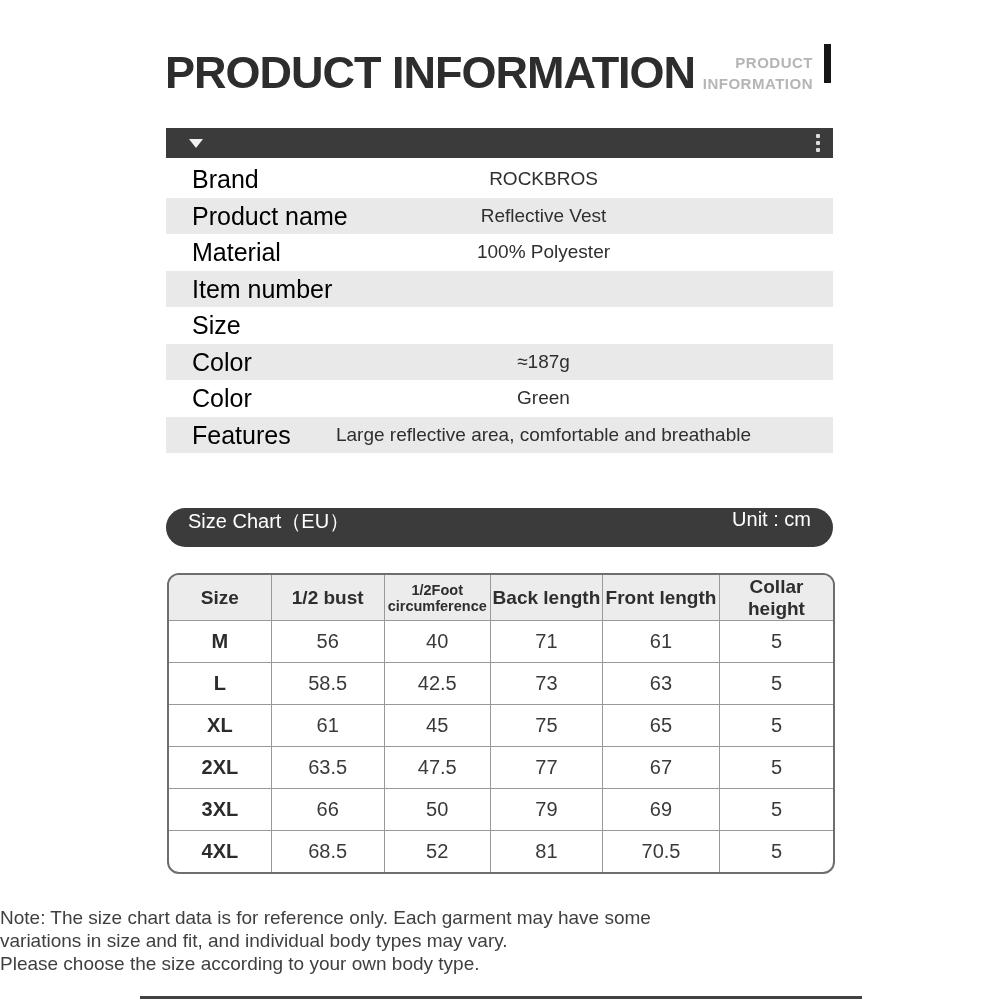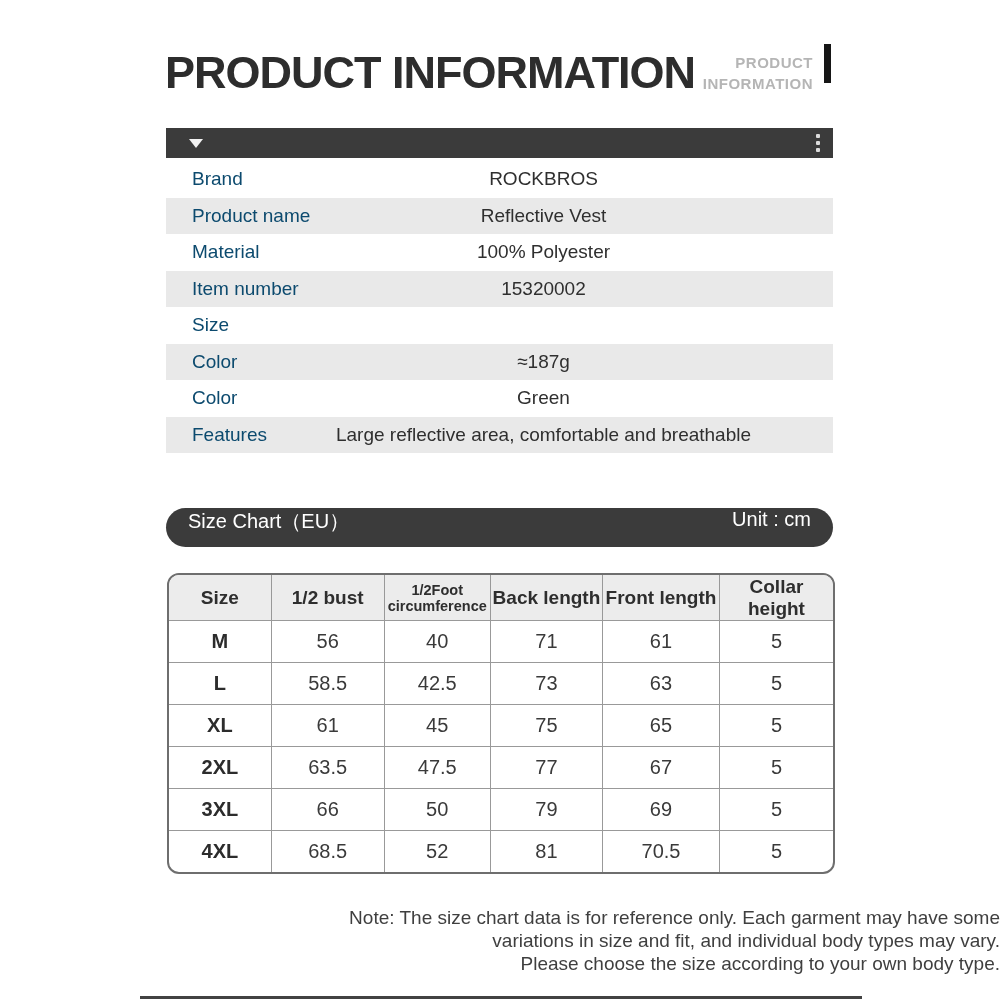--- a/index.html
+++ b/index.html
@@ -38,21 +38,21 @@
     border-top:9px solid #f2f2f2;
   }
   .kebab { display:flex; flex-direction:column; gap:3px; }
   .kebab span { width:4px; height:4px; background:#dcdcdc; border-radius:1px; }
 
   .attr-rows { position:absolute; left:166px; top:161px; width:667px; }
   .attr-row { position:relative; height:36.5px; }
   .attr-row.alt { background:#e9e9e9; }
   .attr-label {
     position:absolute; left:26px; top:50%; transform:translateY(-50%);
-    font-size:19px; color:#0c4a6e; white-space:nowrap;
+    font-size:25px; color:#000000; white-space:nowrap;
   }
   .attr-value {
     position:absolute; left:88px; right:0; top:50%; transform:translateY(-50%);
     text-align:center; font-size:19px; color:#2f2f2f; white-space:nowrap;
   }
 
   .pill {
     position:absolute; left:166px; top:508px; width:667px; height:39px;
     background:#3b3b3b; border-radius:20px; box-sizing:border-box;
     display:flex; justify-content:space-between;
@@ -72,21 +72,21 @@
   }
   .size-table thead th.two-line { font-size:14.5px; line-height:16px; }
   .size-table td {
     height:41px; font-size:20px; color:#3a3a3a;
     border-top:1px solid #999999; font-weight:400;
   }
   .size-table th + th, .size-table td + td { border-left:1px solid #999999; }
   .size-table td.size-cell { font-weight:700; color:#2c2c2c; }
 
   .note {
-    position:absolute; top:906px; left:0; width:1000px; text-align:right;
+    position:absolute; top:906px; left:0; width:1000px; text-align:left;
     font-size:19px; line-height:23px; color:#3f3f3f;
   }
 
   .bottom-divider {
     position:absolute; top:996px; left:140px; width:722px; height:3px;
     background:#424242;
   }
 </style>
 </head>
 <body>
@@ -116,21 +116,20 @@
     <div class="attr-row alt">
       <span class="attr-label">Product name</span>
       <span class="attr-value">Reflective Vest</span>
     </div>
     <div class="attr-row">
       <span class="attr-label">Material</span>
       <span class="attr-value">100% Polyester</span>
     </div>
     <div class="attr-row alt">
       <span class="attr-label">Item number</span>
-      <span class="attr-value">15320002</span>
     </div>
     <div class="attr-row">
       <span class="attr-label">Size</span>
     </div>
     <div class="attr-row alt">
       <span class="attr-label">Color</span>
       <span class="attr-value">≈187g</span>
     </div>
     <div class="attr-row">
       <span class="attr-label">Color</span>

